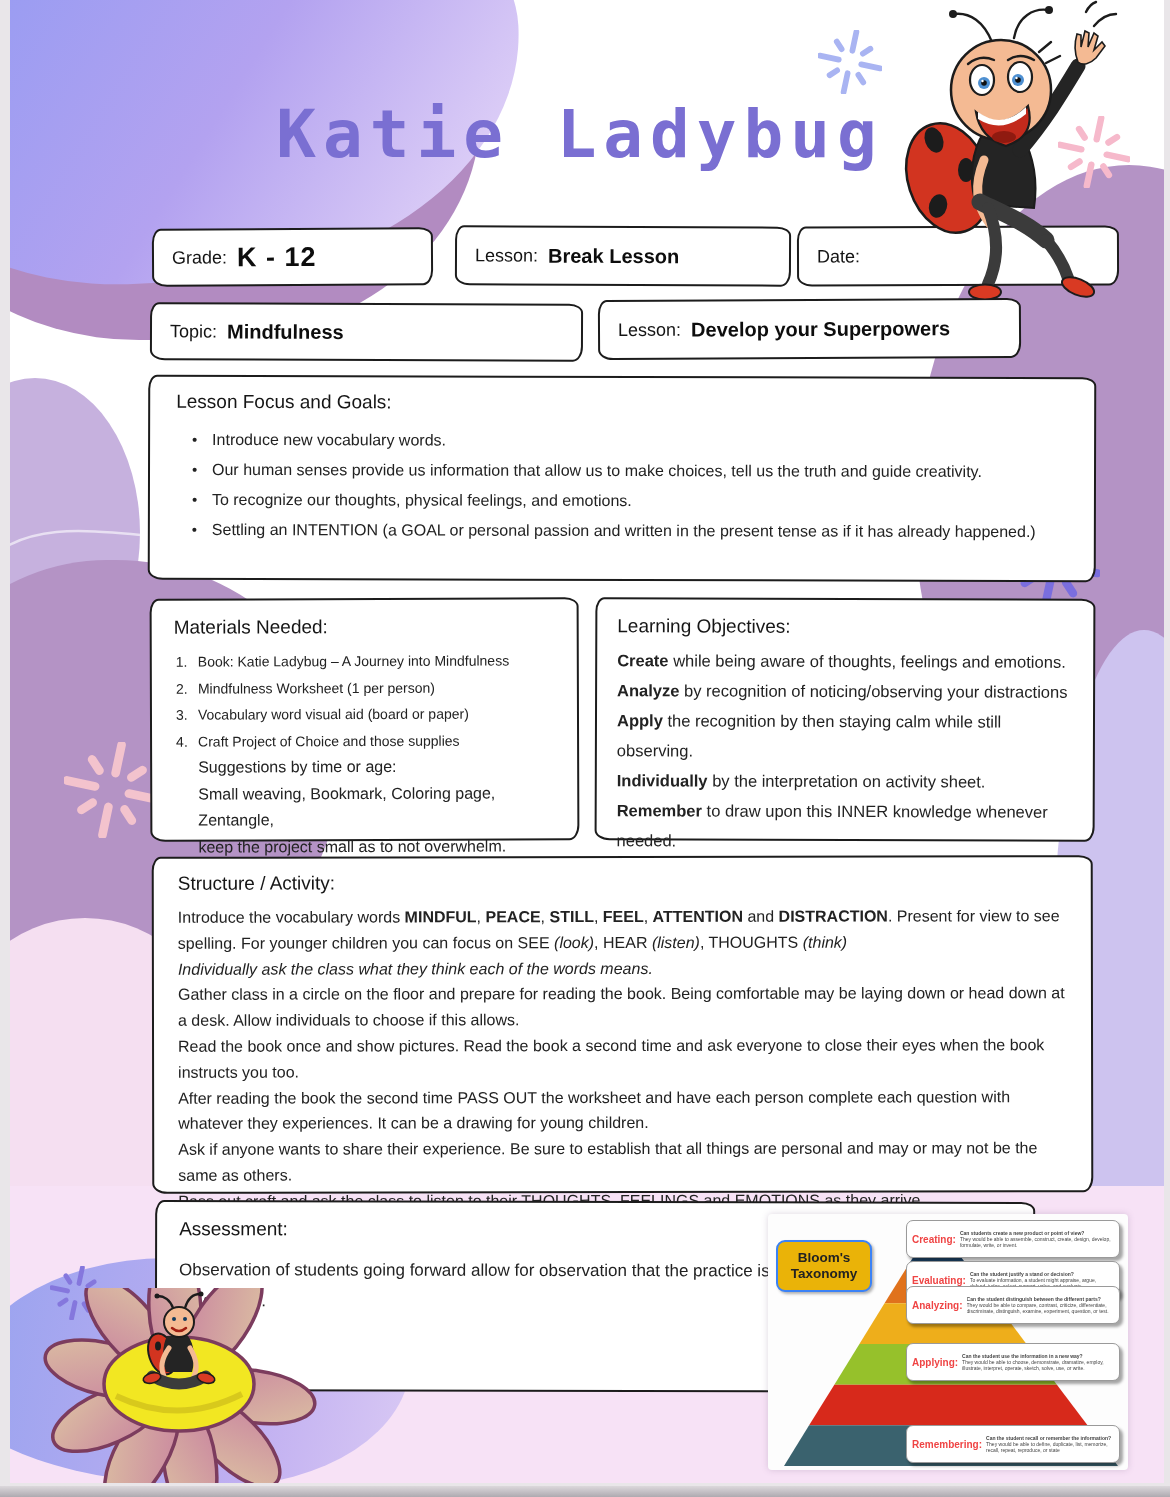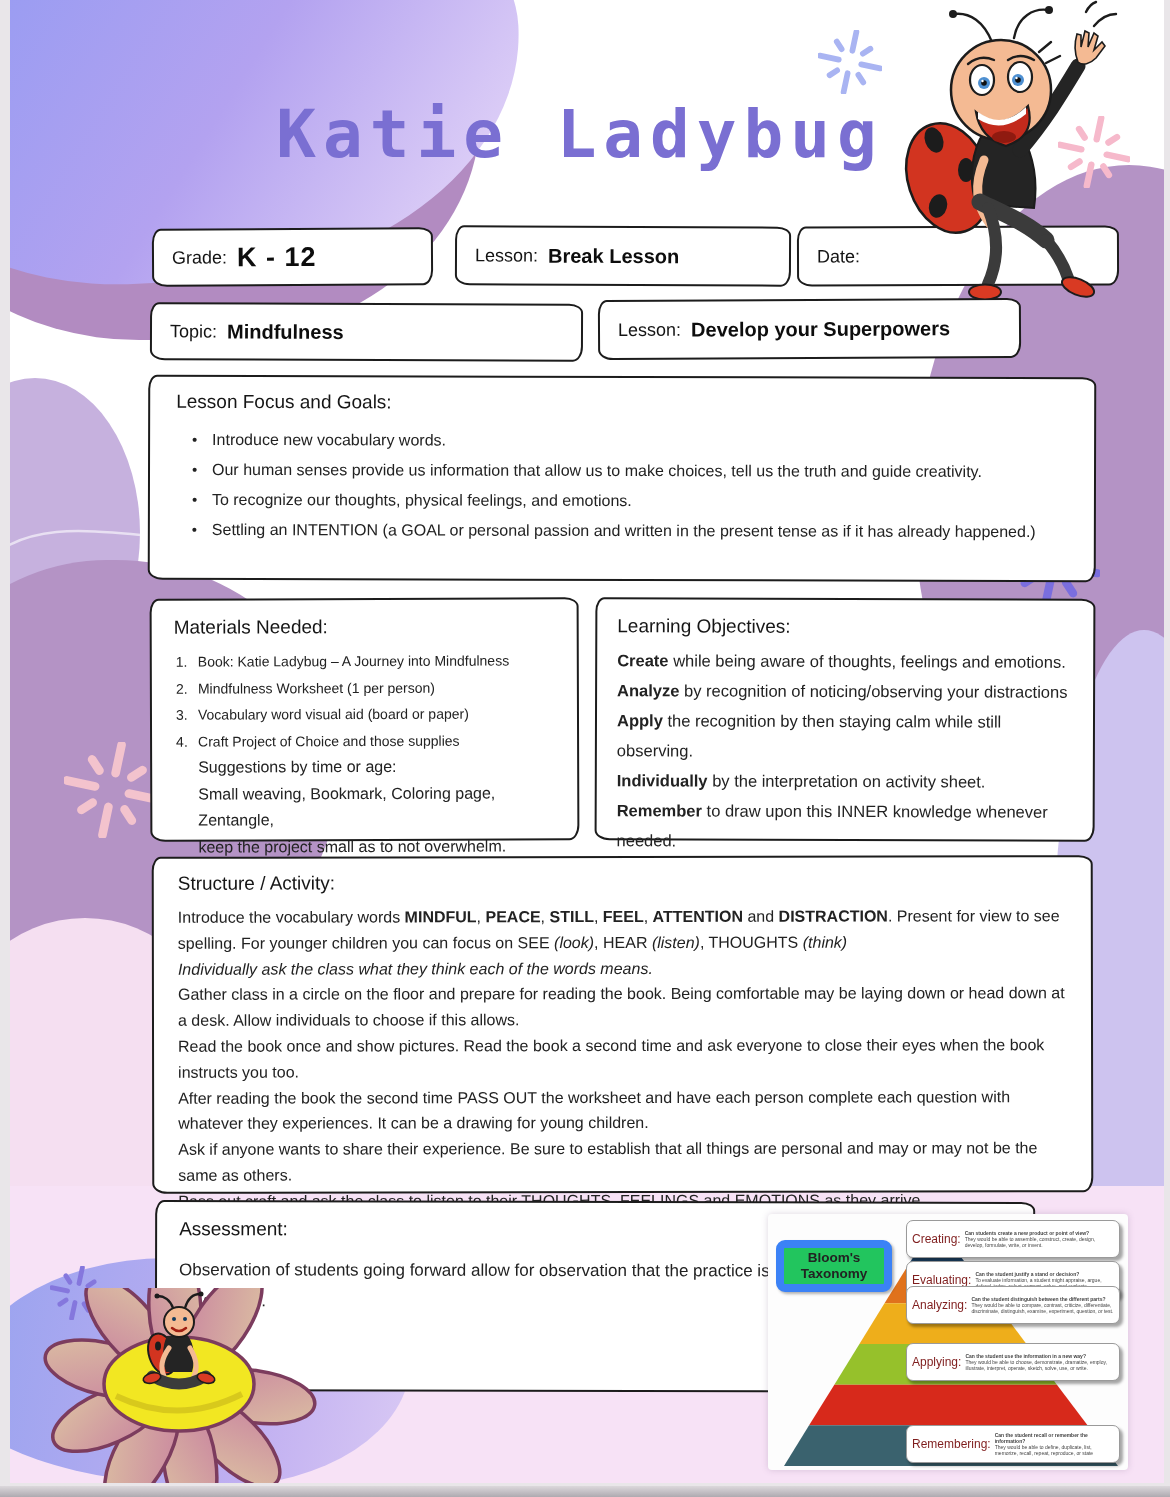--- a/index.html
+++ b/index.html
@@ -47,25 +47,25 @@
   #structure-paras{margin-top:10px;}
   #structure-paras .para{font-size:16px;line-height:25.8px;color:#222;max-width:890px;}
   .sb{font-weight:bold;} .si{font-style:italic;}
   #box-assessment{padding:16px 22px;}
   #assessment-text{margin-top:14px;font-size:17px;line-height:31px;color:#222;max-width:600px;}
   
   .footer{position:absolute;left:250px;top:1400px;width:620px;text-align:center;z-index:12;}
   .footer div{font-size:18px;color:#1a1a1a;line-height:33px;}
   
   #blooms{position:absolute;left:758px;top:1214px;width:360px;height:256px;background:#fdfdfd;border-radius:4px;z-index:15;box-shadow:0 0 6px rgba(120,90,130,.25);}
-  #blooms-title{position:absolute;left:8px;top:26px;width:116px;height:52px;border:8px solid #3b82f6;border-radius:9px;background:#22c55e;box-shadow:2px 2px 3px rgba(0,0,0,.3);display:flex;align-items:center;justify-content:center;text-align:center;font-weight:bold;font-size:13.5px;color:#222;line-height:16px;padding:2px;box-sizing:border-box;}
+  #blooms-title{position:absolute;left:8px;top:26px;width:96px;height:52px;border:2px solid #3b82f6;border-radius:9px;background:#eab308;box-shadow:2px 2px 3px rgba(0,0,0,.3);display:flex;align-items:center;justify-content:center;text-align:center;font-weight:bold;font-size:13.5px;color:#222;line-height:16px;padding:2px;box-sizing:border-box;}
   #pyramid{position:absolute;left:16px;top:8px;width:334px;height:244px;}
   #blooms-levels{position:absolute;left:138px;top:2px;width:218px;height:252px;}
   .bloom-row{position:absolute;left:0;width:214px;height:38px;background:#fff;border:1px solid #9a9a9a;border-radius:7px;box-shadow:2.5px 3px 3px rgba(0,0,0,.35);display:flex;align-items:center;padding:2px 5px;box-sizing:border-box;}
-  .bloom-name{font-weight:normal;font-size:12px;color:#7f1d1d;flex-shrink:0;margin-right:4px;}
+  .bloom-name{font-weight:bold;font-size:10px;color:#ef4444;flex-shrink:0;margin-right:4px;}
   .bloom-desc{font-size:5px;line-height:6px;color:#444;overflow:hidden;max-height:32px;}
   .bloom-q{font-weight:bold;display:block;}
   
   #ladybug-wave{position:absolute;left:878px;top:0px;width:232px;height:300px;z-index:20;}
   #flower-scene{position:absolute;left:14px;top:1288px;width:316px;height:200px;z-index:18;}
   .ln{fill:none;stroke:#1c1c1c;stroke-width:2.4;stroke-linecap:round;}
 </style>
 </head>
 <body>
 

